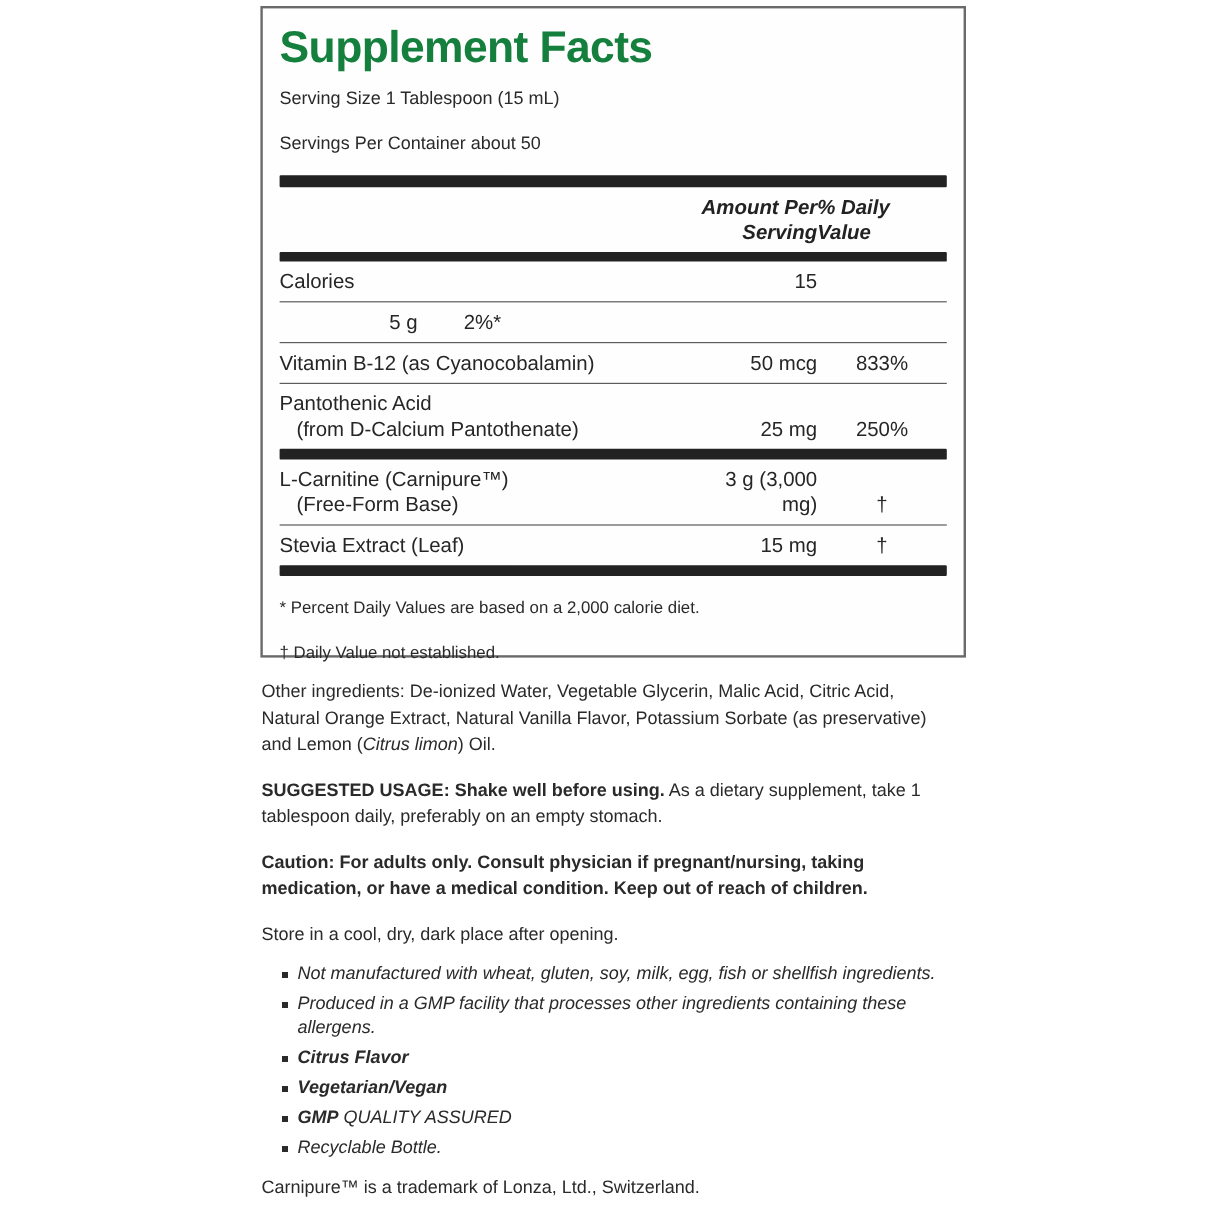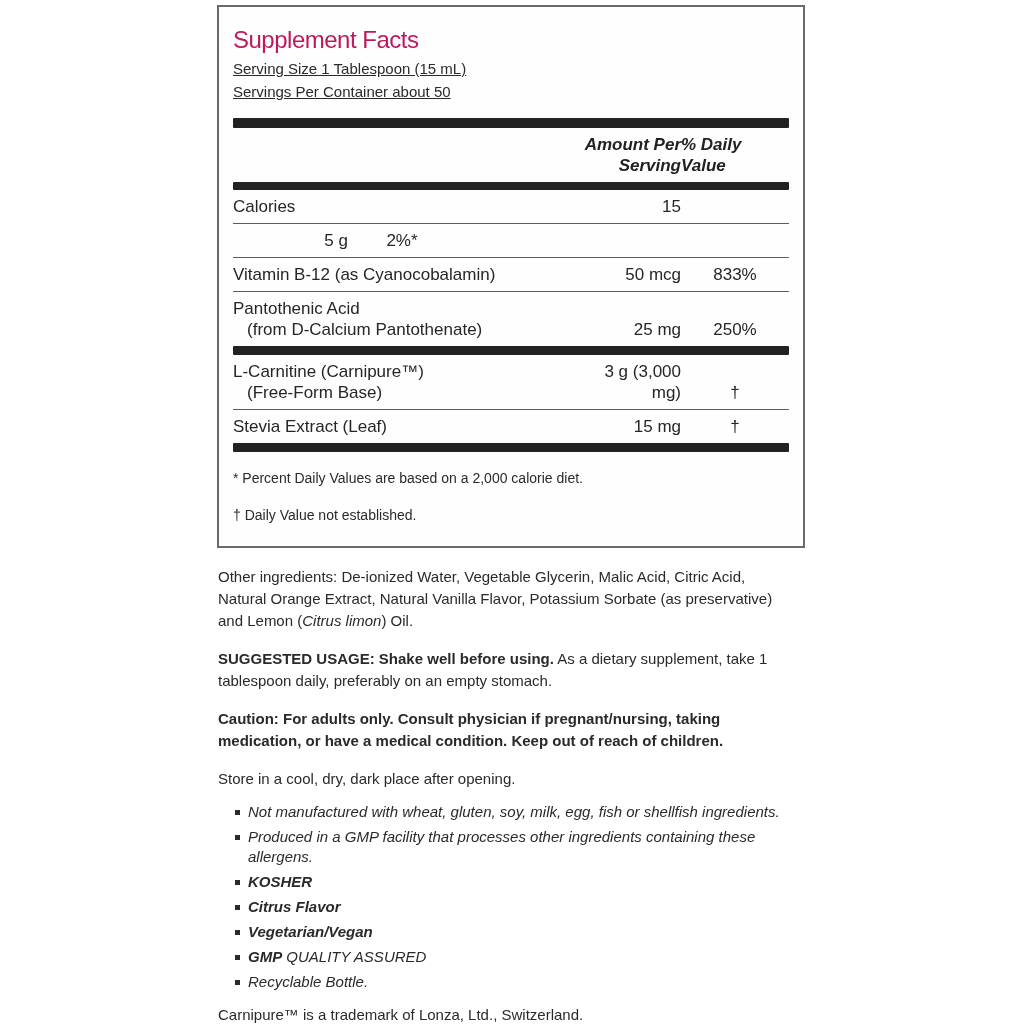--- a/index.html
+++ b/index.html
@@ -15,32 +15,31 @@
   
   .facts-box {
     position: absolute;
     left: 217px; top: 5px;
     width: 588px; height: 543px;
     border: 2px solid #6a6a6a;
     background: #fefefe;
     padding: 16px 14px 0 14px;
   }
   .facts-title {
-    font-size: 24px;
-    font-weight: 400;
+    font-size: 37px;
+    font-weight: 700;
     letter-spacing: -0.5px;
     line-height: 34px;
-    color: #be185d;
+    color: #15803d;
   }
   .serving-line {
     font-size: 15px;
     line-height: 23px;
-    margin-top: 0;
+    margin-top: 14px;
     color: #2a2a2a;
-    text-decoration: underline;
   }
   .serving-line:first-of-type { margin-top: 8px; }
 
   .thick-bar {
     height: 10px;
     background: #222222;
     border-radius: 1px;
   }
   .bar-top   { margin-top: 15px; }
   .bar-head  { height: 8px; }
@@ -207,21 +206,20 @@
 
   <p><span class="b">SUGGESTED USAGE: Shake well before using.</span><span> As a dietary supplement, take 1 tablespoon daily, preferably on an empty stomach.</span></p>
 
   <p class="b">Caution: For adults only. Consult physician if pregnant/nursing, taking medication, or have a medical condition. Keep out of reach of children.</p>
 
   <p class="storage">Store in a cool, dry, dark place after opening.</p>
 
   <ul class="features">
     <li>Not manufactured with wheat, gluten, soy, milk, egg, fish or shellfish ingredients.</li>
     <li>Produced in a GMP facility that processes other ingredients containing these allergens.</li>
-    <li class="b">KOSHER</li>
     <li class="b">Citrus Flavor</li>
     <li class="b">Vegetarian/Vegan</li>
     <li><span class="b">GMP</span><span> QUALITY ASSURED</span></li>
     <li>Recyclable Bottle.</li>
   </ul>
 
   <p class="trademark">Carnipure™ is a trademark of Lonza, Ltd., Switzerland.</p>
 </div>
 
 </body></html>

